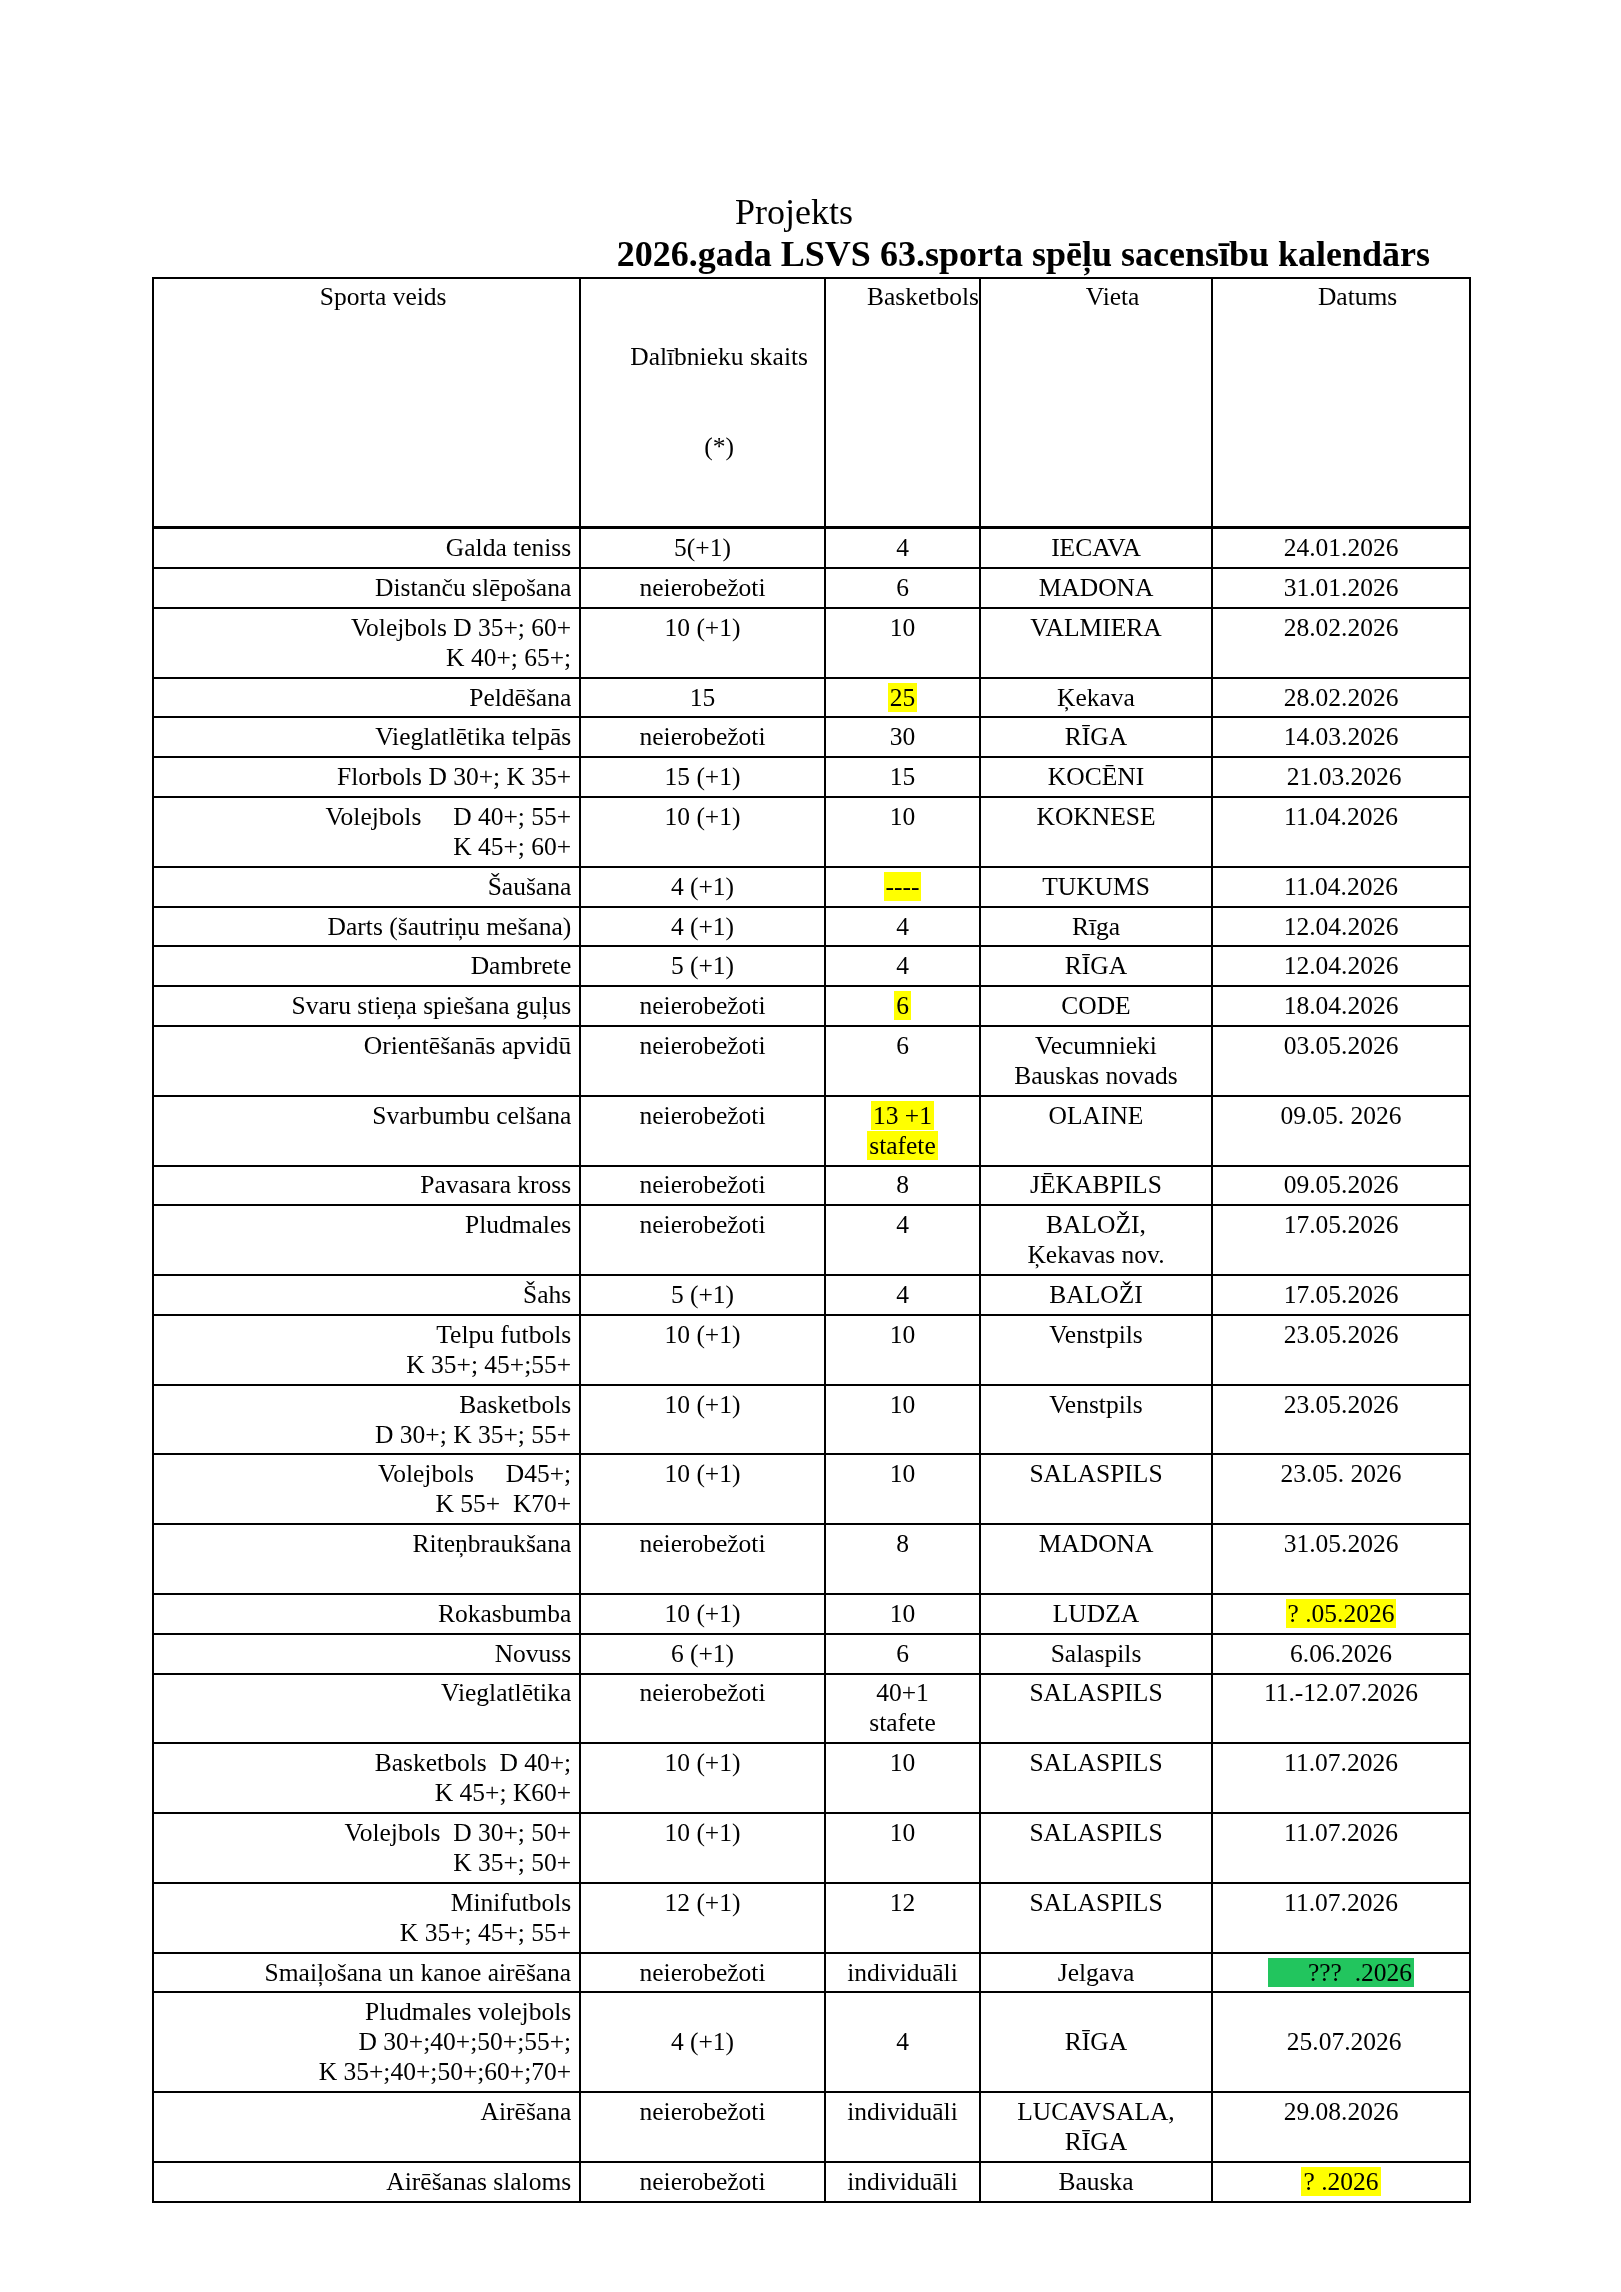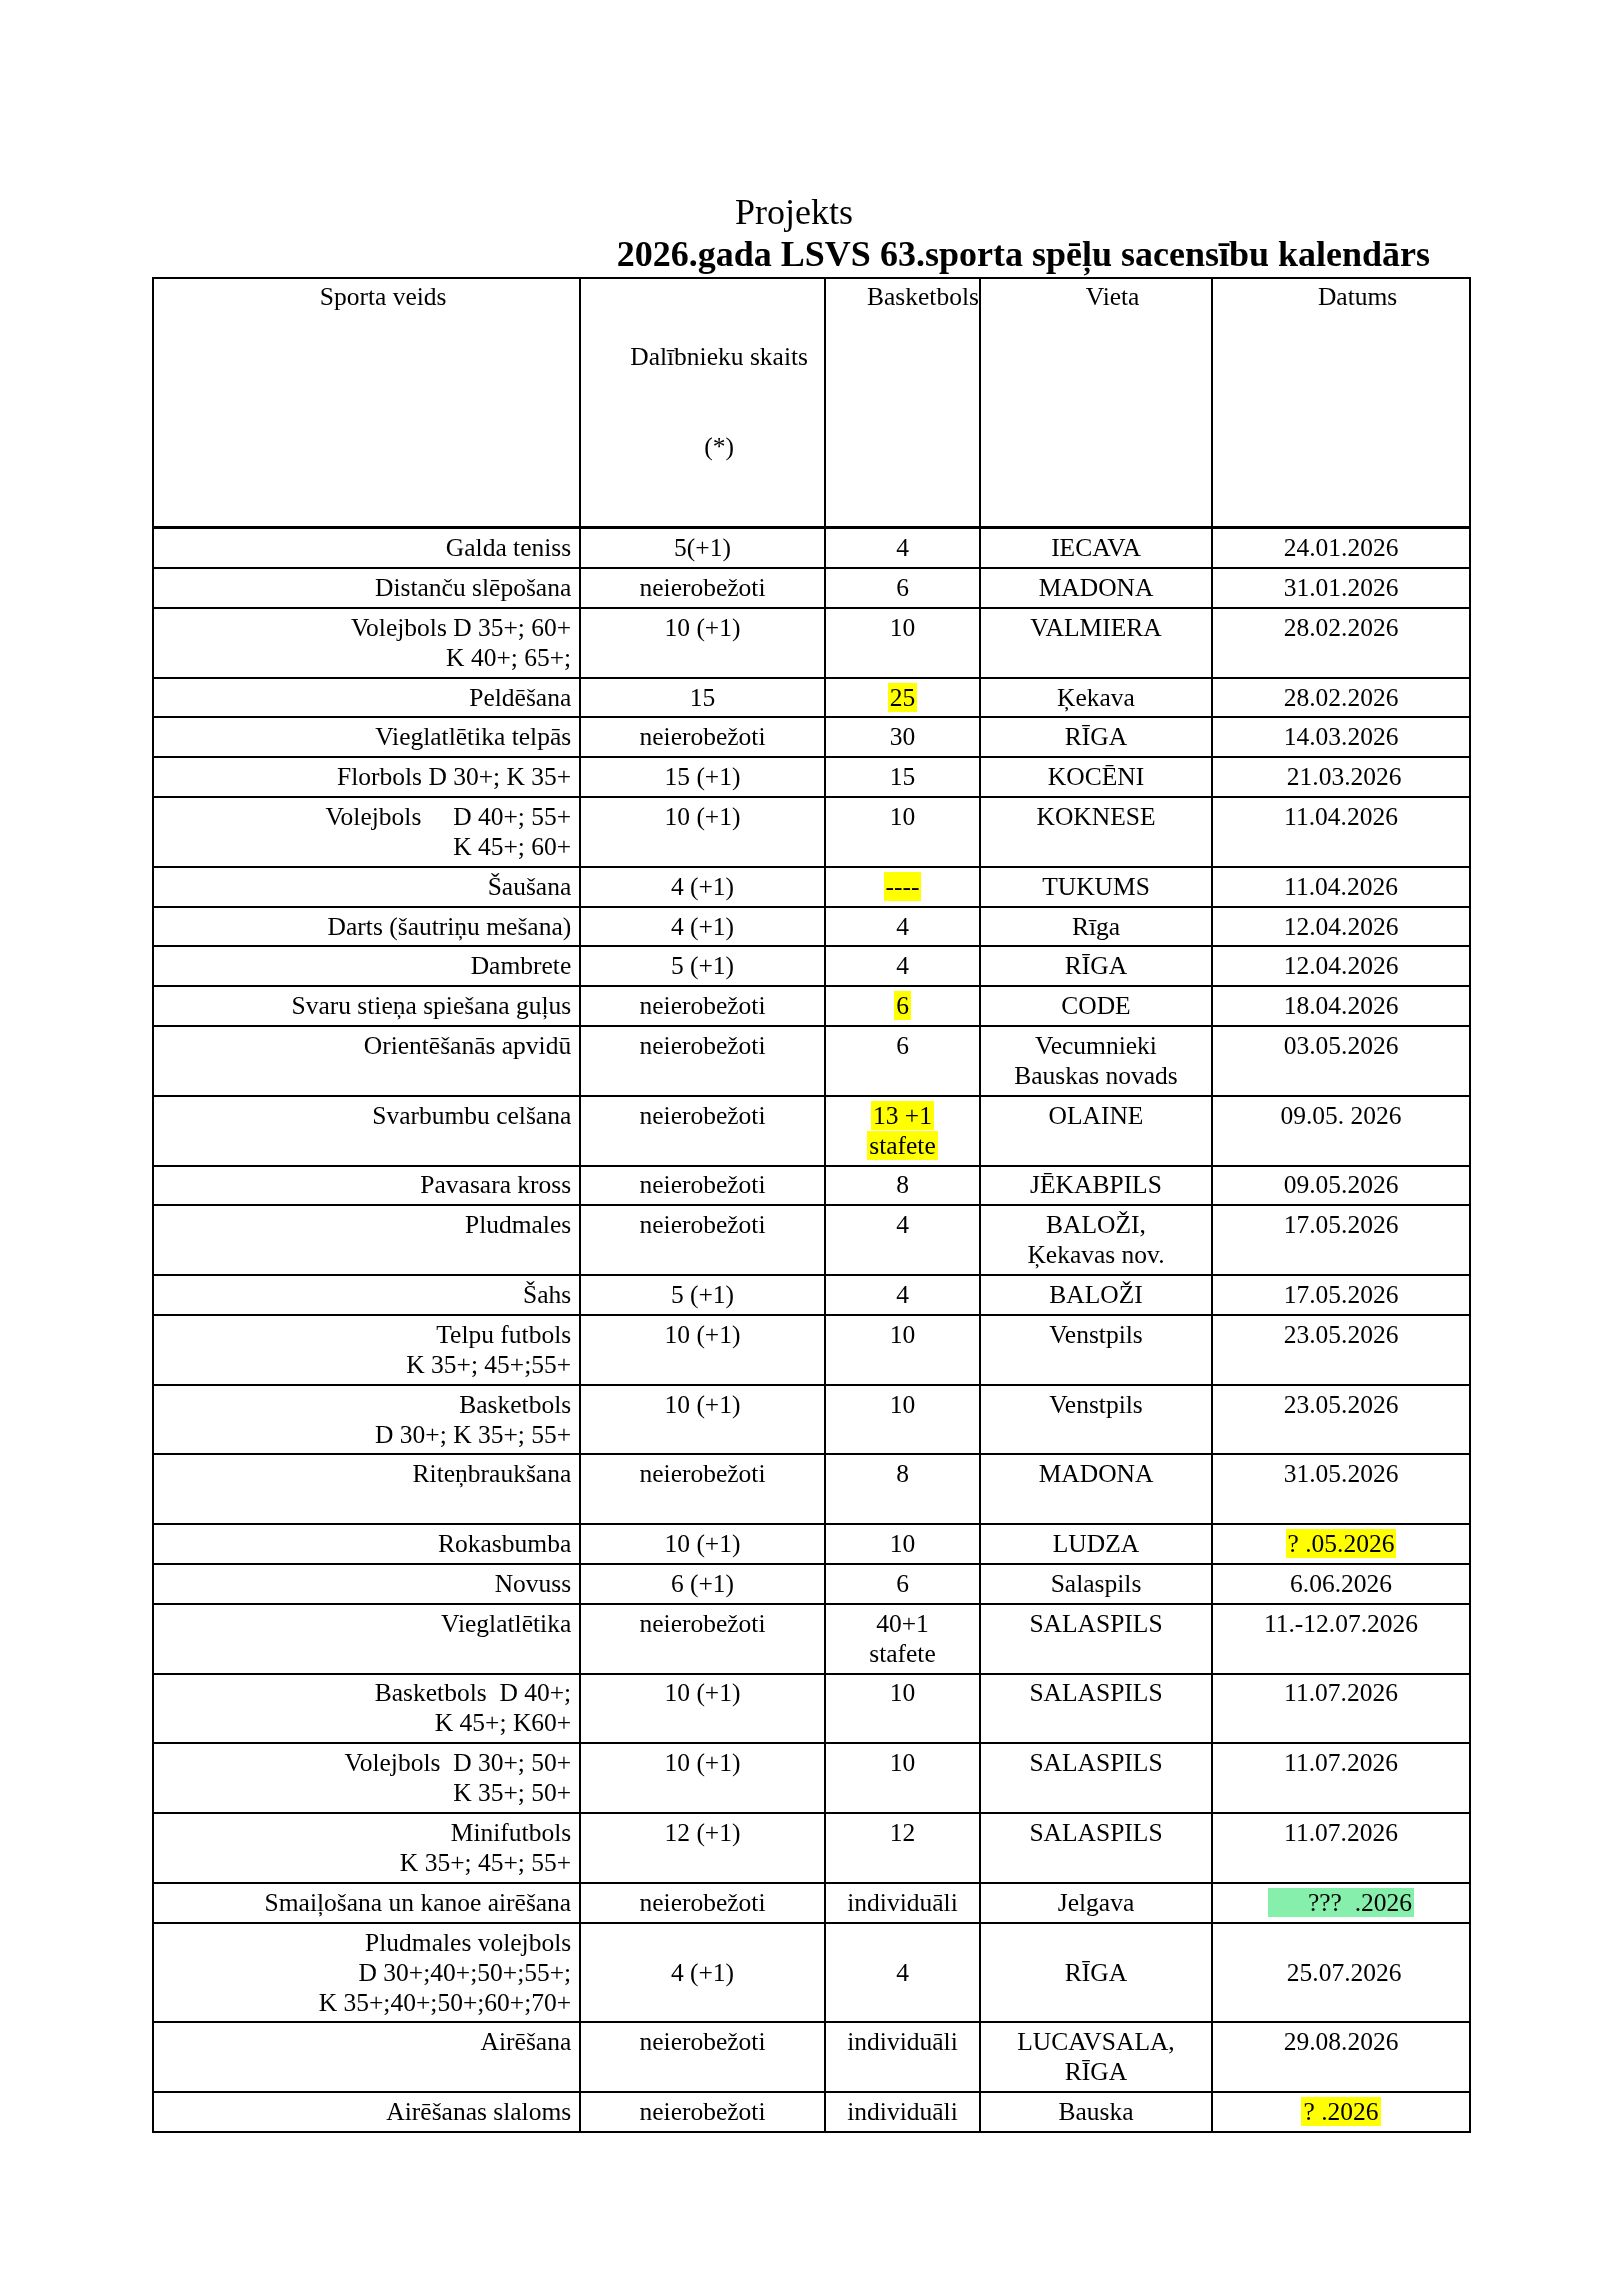--- a/index.html
+++ b/index.html
@@ -197,20 +197,27 @@
           <td class="dt"><div class="line">23.05.2026</div></td>
         </tr>
         <tr>
           <td class="l"><div class="line">Basketbols</div><div class="line">          D 30+; K 35+; 55+</div></td>
           <td class="c"><div class="line">10 (+1)</div></td>
           <td class="c"><div class="line">10</div></td>
           <td class="c"><div class="line">Venstpils</div></td>
           <td class="dt"><div class="line">23.05.2026</div></td>
         </tr>
         <tr>
+          <td class="l"><div class="line">Volejbols     D45+;</div><div class="line">               K 55+  K70+</div></td>
+          <td class="c"><div class="line">10 (+1)</div></td>
+          <td class="c"><div class="line">10</div></td>
+          <td class="c"><div class="line">SALASPILS</div></td>
+          <td class="dt"><div class="line">23.05. 2026</div></td>
+        </tr>
+        <tr>
           <td class="l"><div class="line">Riteņbraukšana</div><div class="line">&nbsp;</div></td>
           <td class="c"><div class="line">neierobežoti</div></td>
           <td class="c"><div class="line">8</div></td>
           <td class="c"><div class="line">MADONA</div></td>
           <td class="dt"><div class="line">31.05.2026</div></td>
         </tr>
         <tr>
           <td class="l"><div class="line">Rokasbumba</div></td>
           <td class="c"><div class="line">10 (+1)</div></td>
           <td class="c"><div class="line">10</div></td>
@@ -250,21 +257,21 @@
           <td class="c"><div class="line">12 (+1)</div></td>
           <td class="c"><div class="line">12</div></td>
           <td class="c"><div class="line">SALASPILS</div></td>
           <td class="dt"><div class="line">11.07.2026</div></td>
         </tr>
         <tr>
           <td class="l"><div class="line">Smaiļošana un kanoe airēšana</div></td>
           <td class="c"><div class="line">neierobežoti</div></td>
           <td class="c"><div class="line">individuāli</div></td>
           <td class="c"><div class="line">Jelgava</div></td>
-          <td class="dt"><div class="line"><span class="hl" style="background: #86efac; padding-left: 40px;">???  .2026</span></div></td>
+          <td class="dt"><div class="line"><span class="hl" style="background: #22c55e; padding-left: 40px;">???  .2026</span></div></td>
         </tr>
         <tr class="mid">
           <td class="l"><div class="line">Pludmales volejbols</div><div class="line">D 30+;40+;50+;55+;</div><div class="line">K 35+;40+;50+;60+;70+</div></td>
           <td class="c"><div class="line">4 (+1)</div></td>
           <td class="c"><div class="line">4</div></td>
           <td class="c"><div class="line">RĪGA</div></td>
           <td class="dt"><div class="line"> 25.07.2026</div></td>
         </tr>
         <tr>
           <td class="l"><div class="line">Airēšana</div></td>

